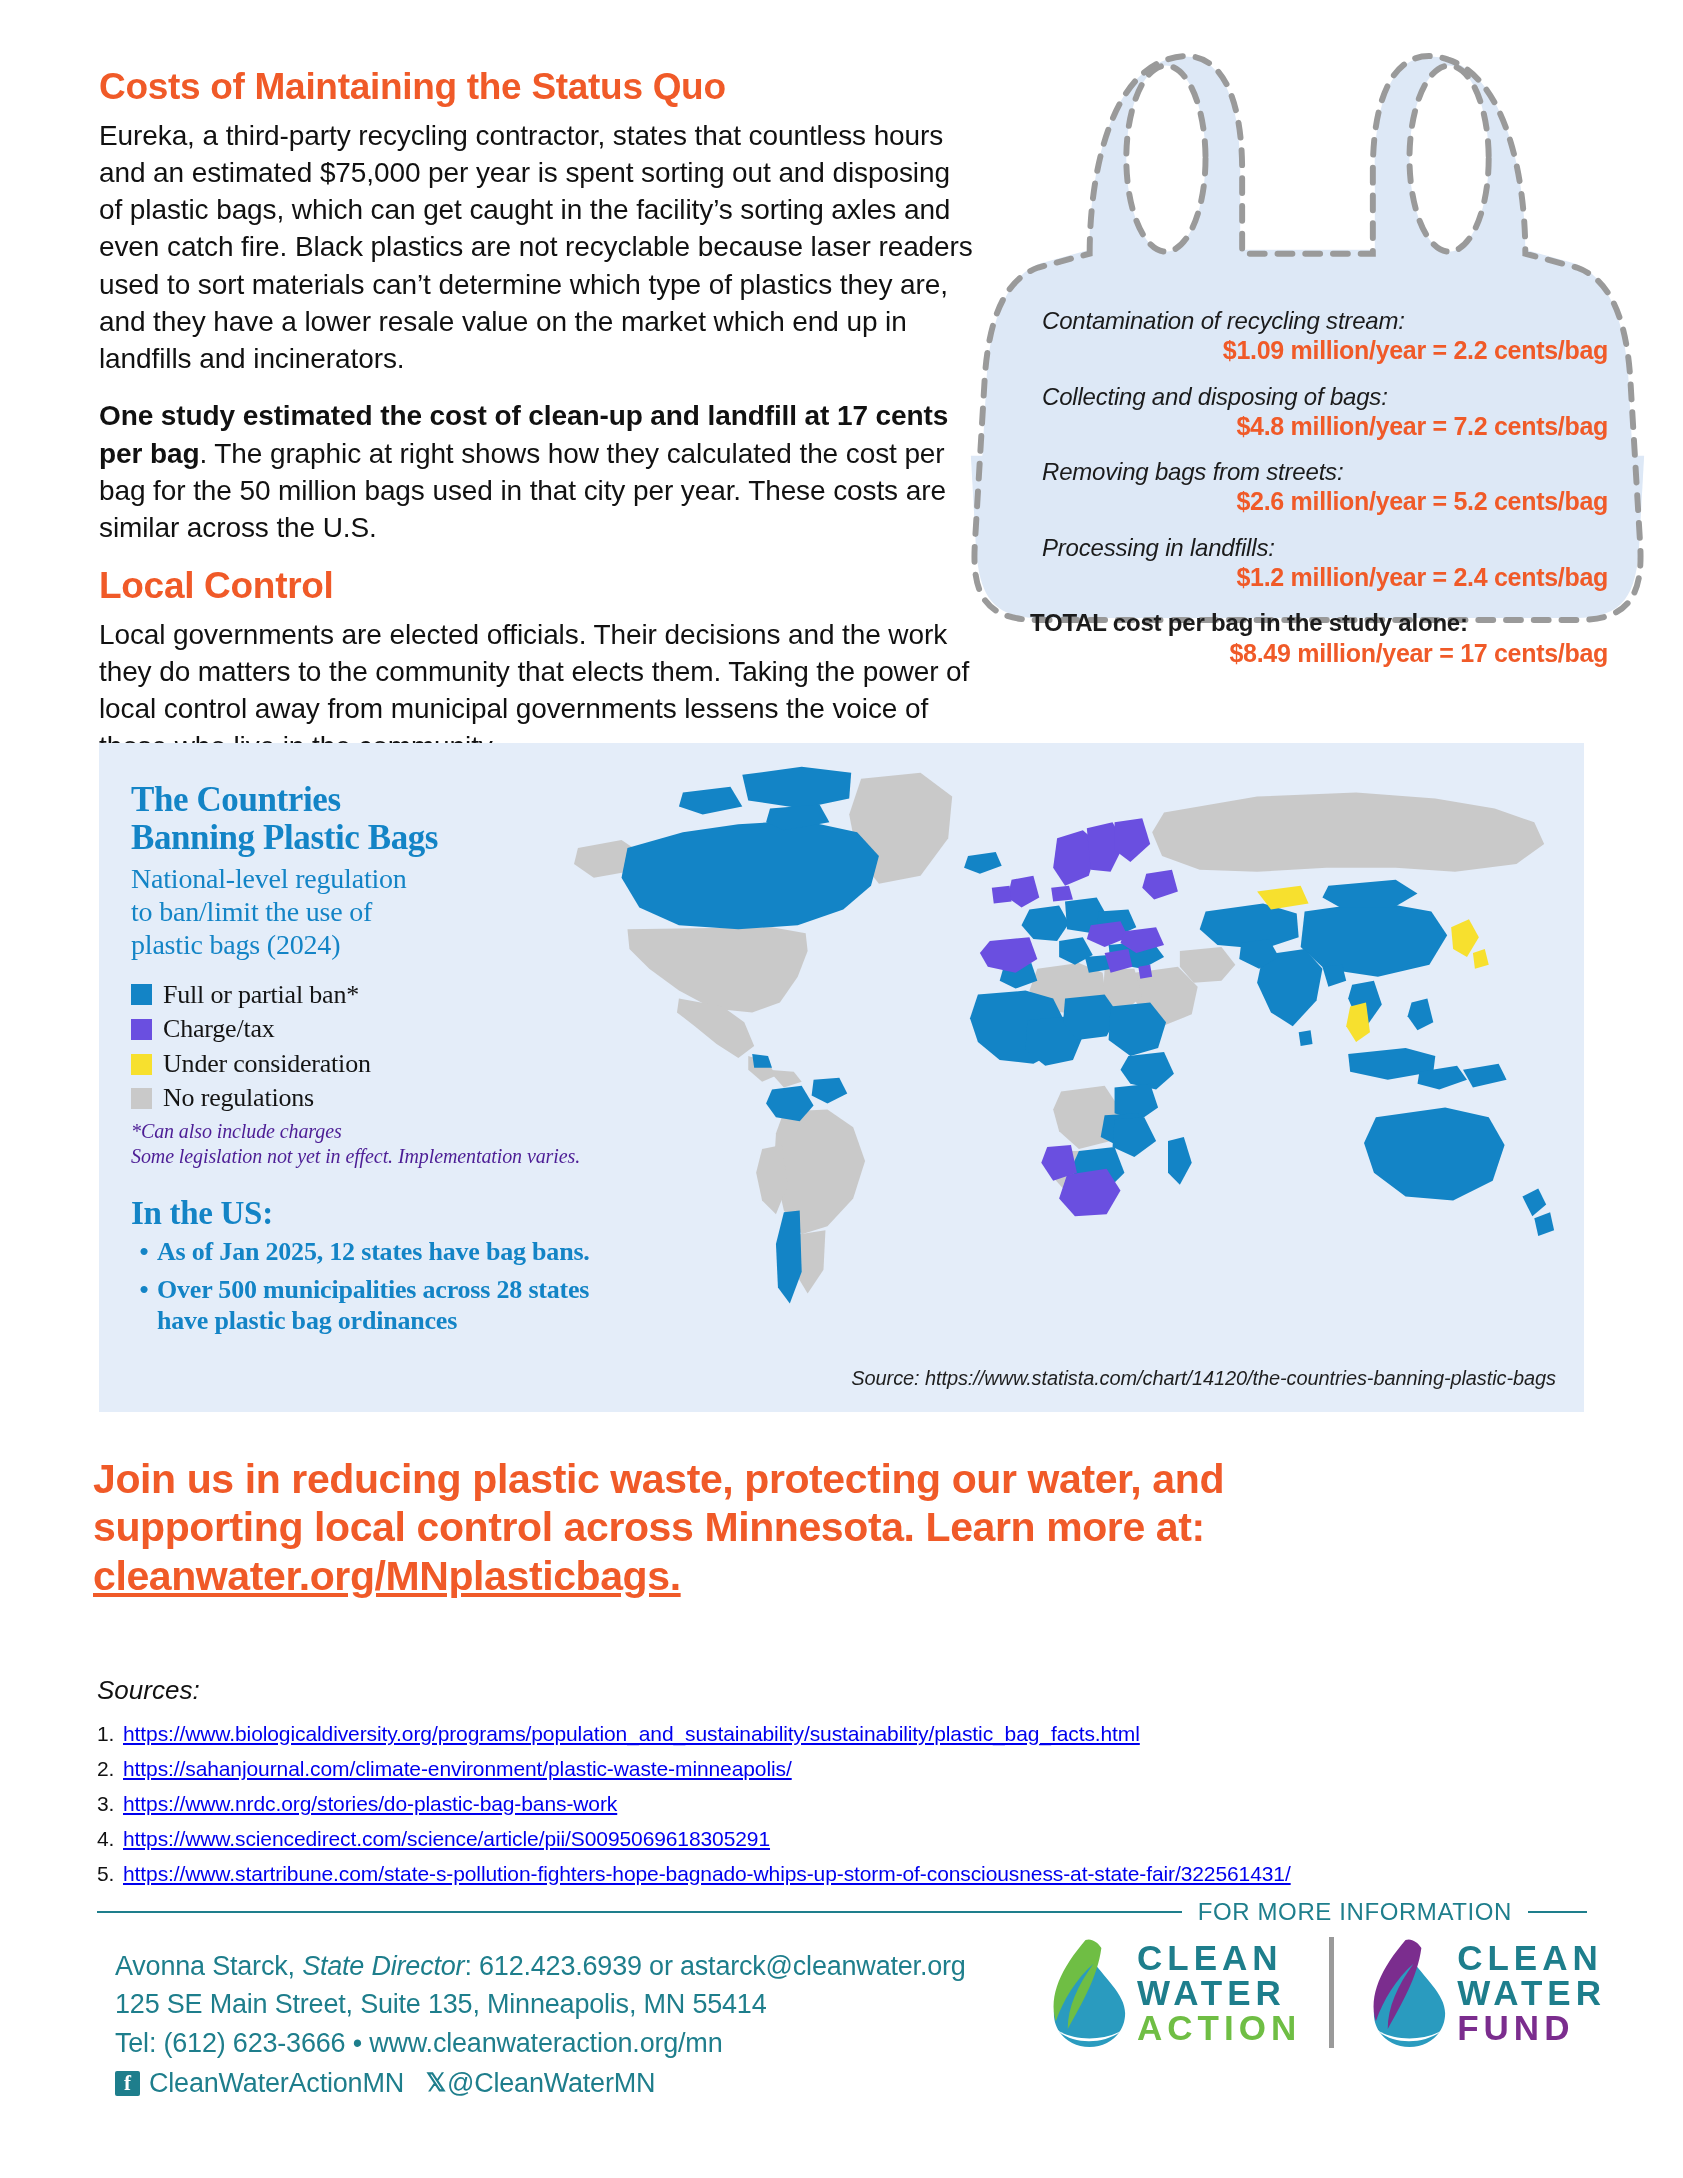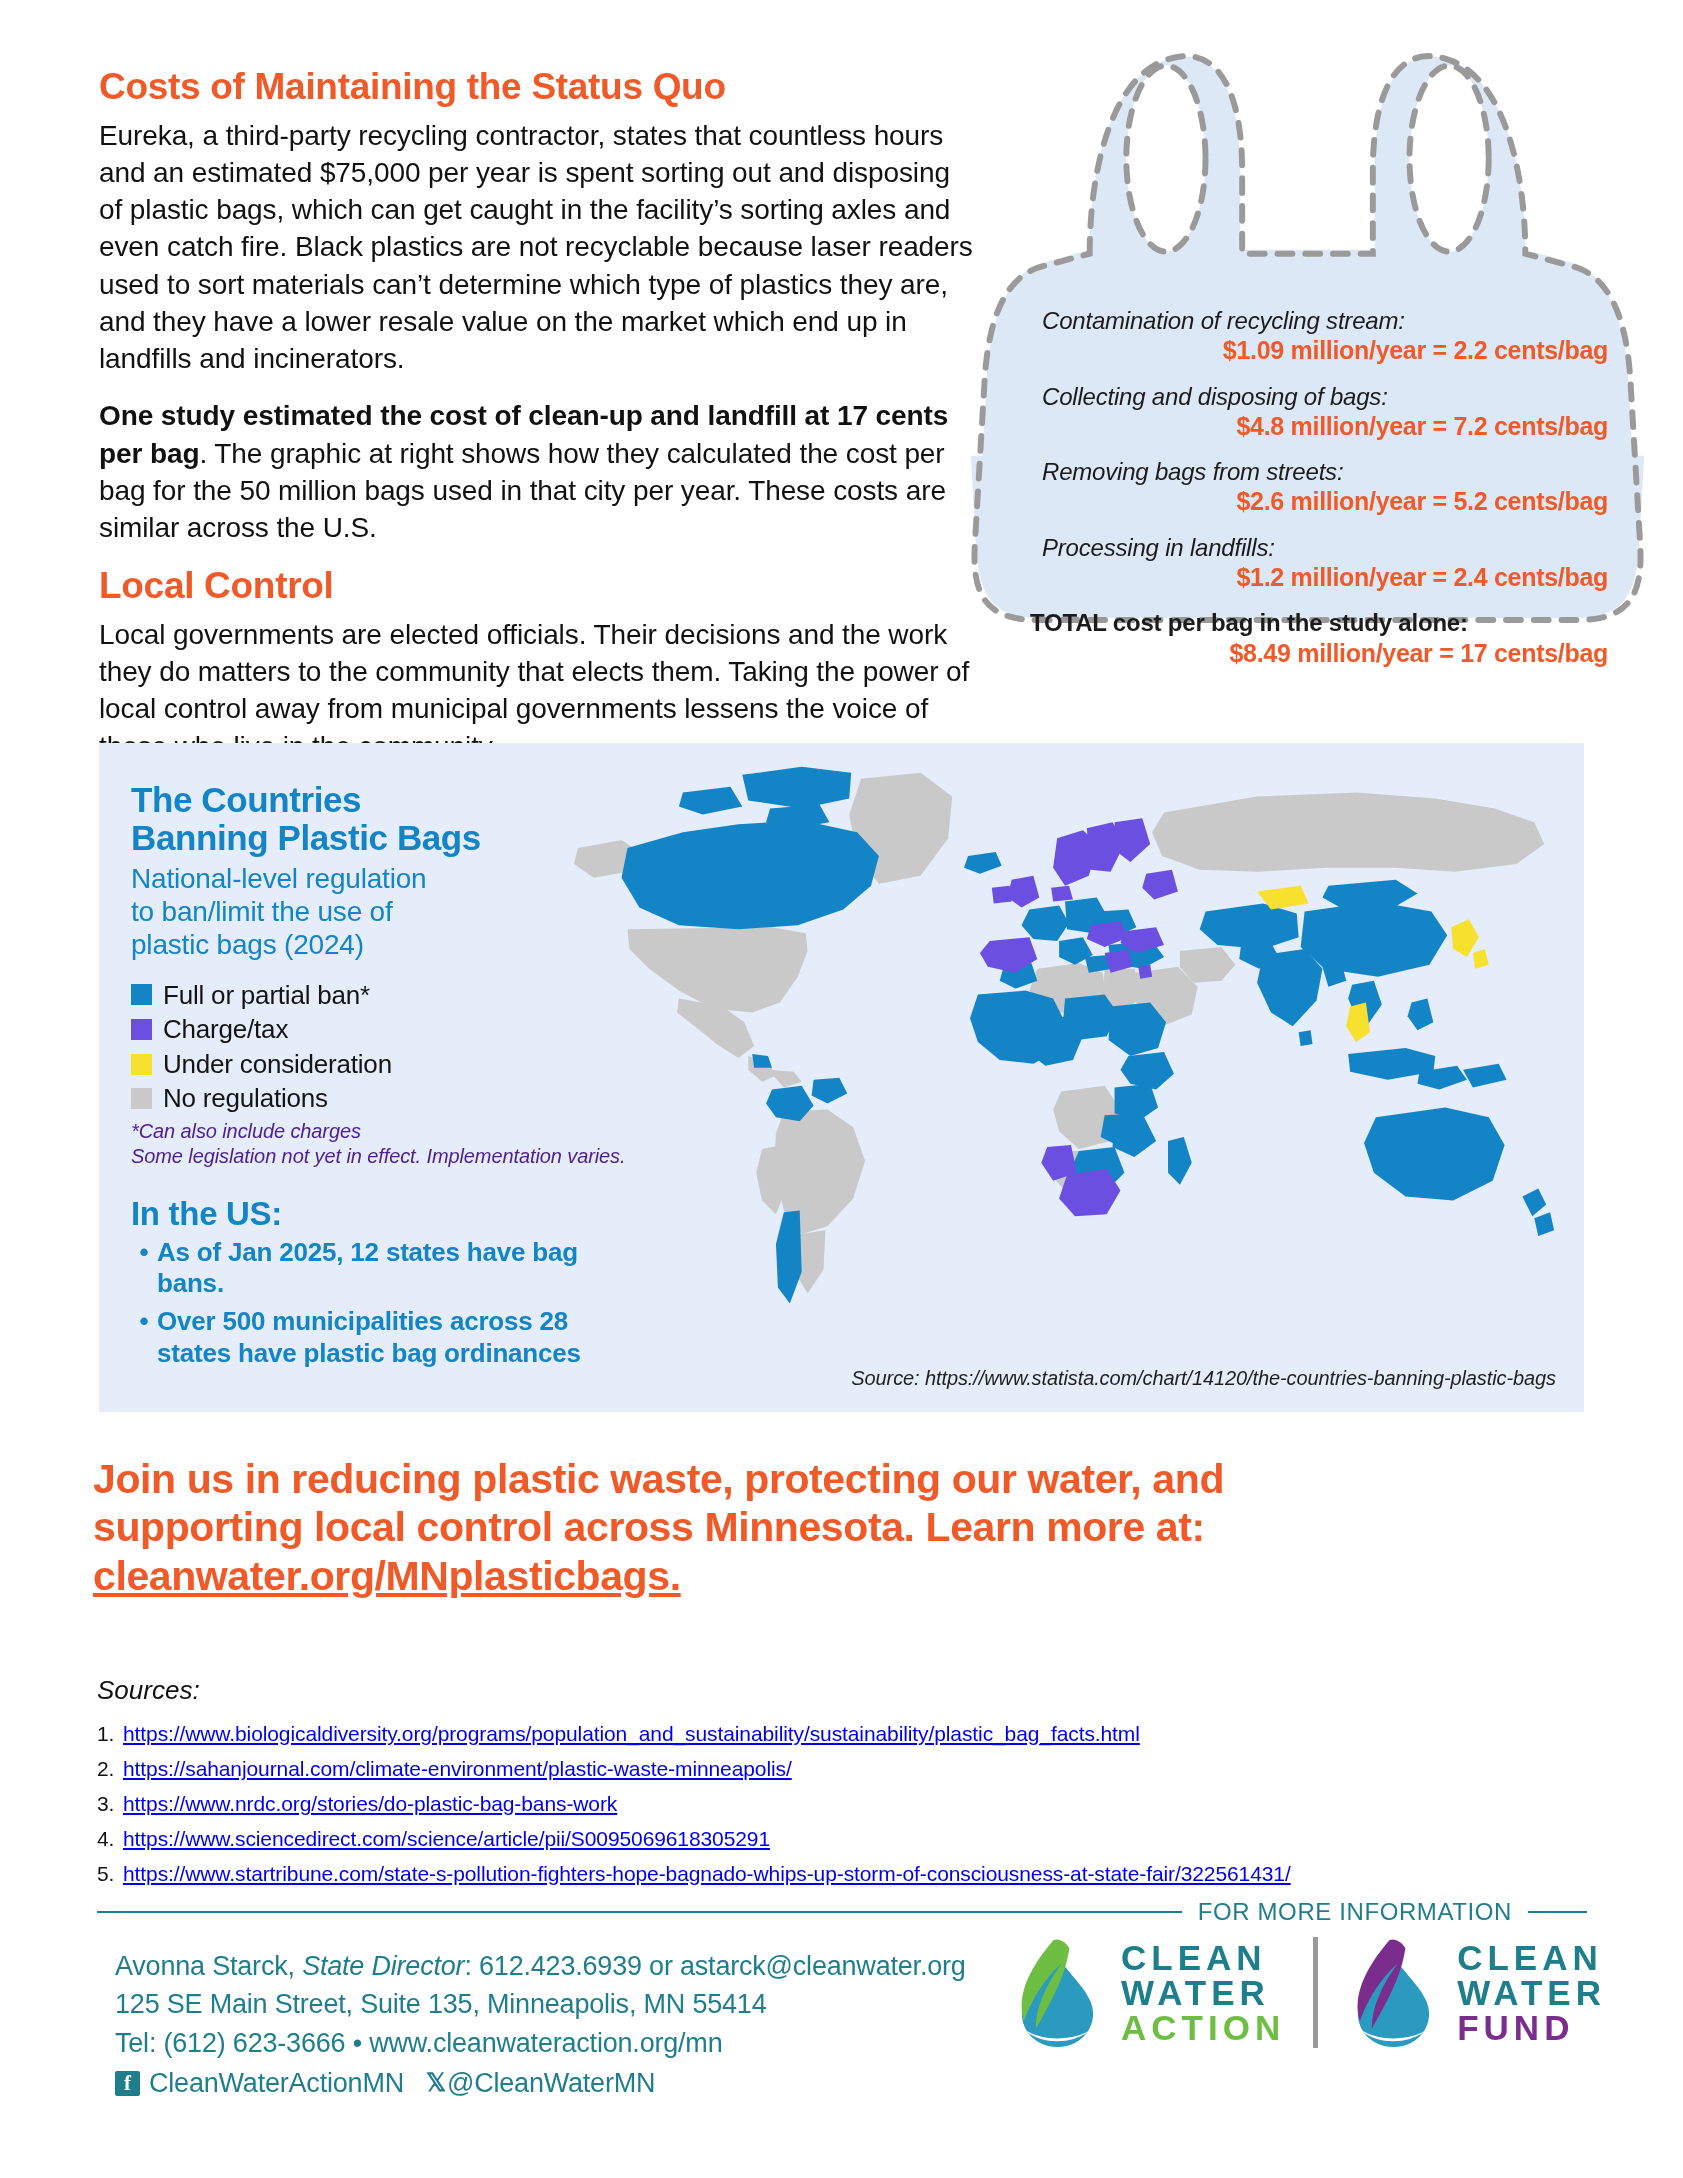--- a/index.html
+++ b/index.html
@@ -101,20 +101,21 @@
     top: 743px;
     width: 1485px;
     height: 669px;
     background: #E4EDF9;
   }
   .map-left {
     position: absolute;
     left: 32px;
     top: 38px;
     width: 515px;
+    font-family: Liberation Serif, serif;
   }
   .map-title {
     color: #1384C6;
     font-size: 35px;
     font-weight: bold;
     line-height: 1.08;
     letter-spacing: -0.4px;
   }
   .map-sub {
     color: #1384C6;
@@ -296,21 +297,20 @@
     align-items: center;
   }
   .logo-divider {
     width: 5px;
     height: 111px;
     background: #9a9a9a;
     margin: 0 28px;
   }
   .logo-unit { display: flex; align-items: center; }
   .logo-words {
-    margin-left: 16px;
     line-height: 1.0;
   }
   .lw1, .lw2 {
     color: #1E7E8C;
     font-size: 35px;
     font-weight: bold;
     letter-spacing: 5px;
   }
   .lw3 {
     font-size: 35px;

